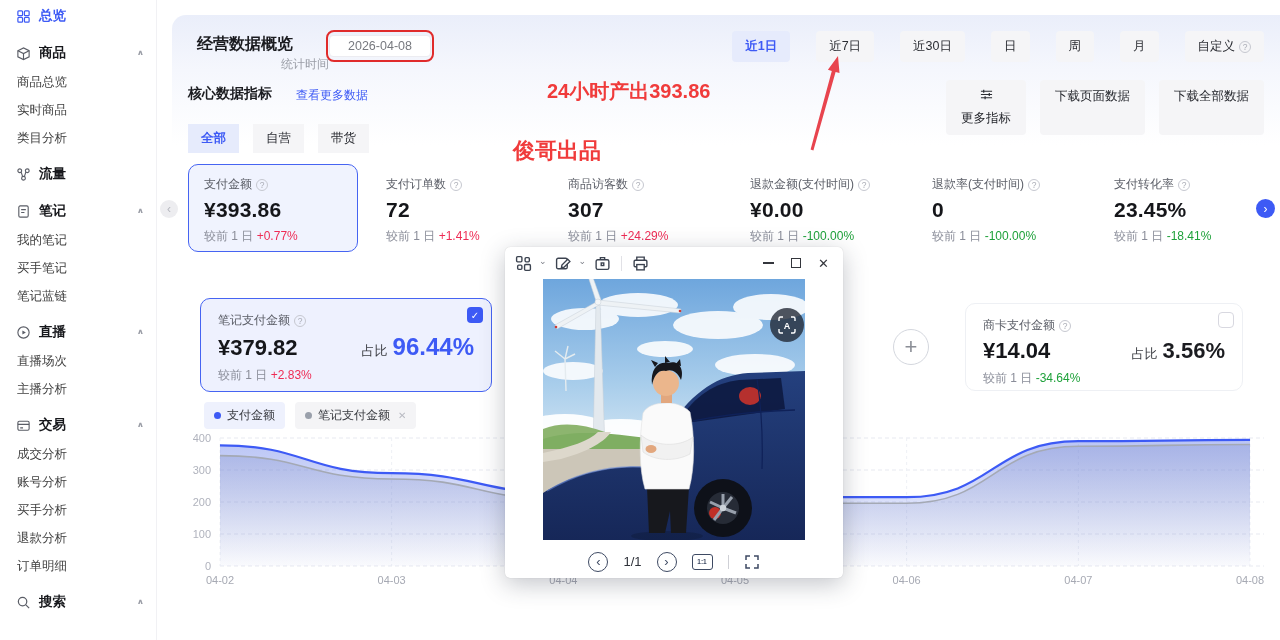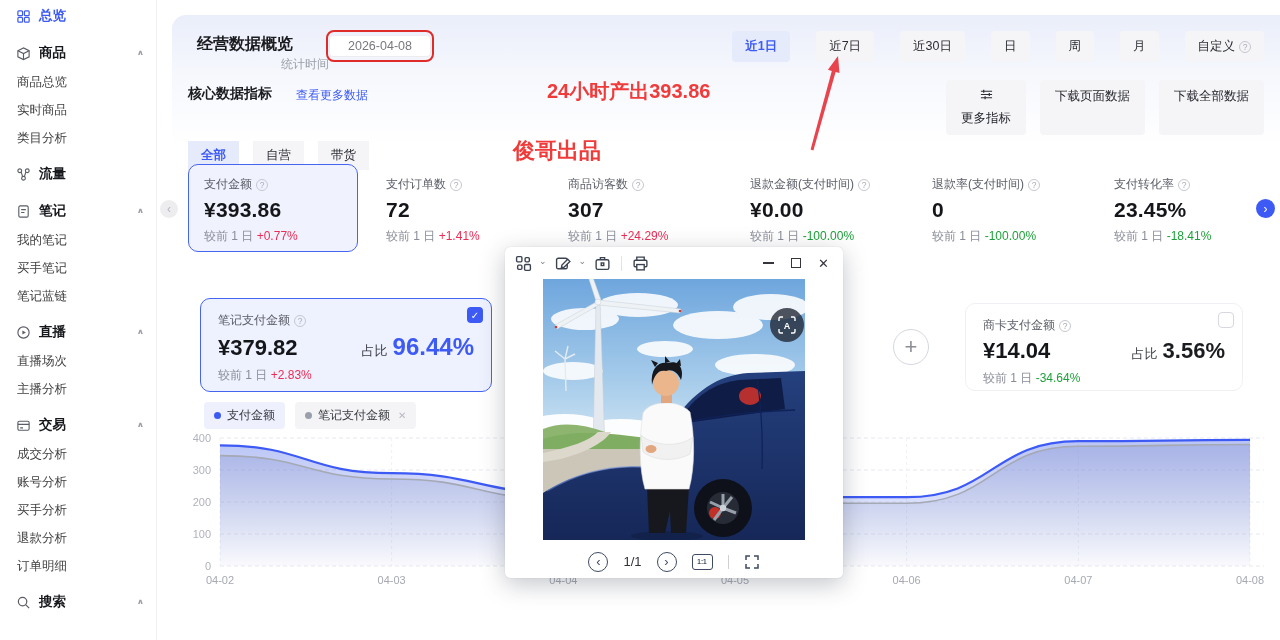--- a/index.html
+++ b/index.html
@@ -25,21 +25,21 @@
   .red-box { position:absolute; left:326px; top:30px; width:108px; height:32px; border:2.5px solid #E02B2B; border-radius:8px; display:flex; align-items:center; justify-content:center; z-index:60; }
   .date-btn { background:#fff; border:1px solid #ececf1; border-radius:4px; padding:3px 18px; font-size:12.5px; color:#77797f; cursor:pointer; font-family:inherit; }
   #range-tabs { position:absolute; top:31px; right:16px; display:flex; gap:26px; }
   .rtab { background:#f5f5f7; border:none; border-radius:4px; padding:7px 13px; font-size:12.5px; color:#2b2d33; cursor:pointer; font-family:inherit; display:inline-flex; align-items:center; gap:4px; }
   .rtab.sel { background:#e6ebfc; color:#3D5AF5; font-weight:bold; }
   .core-title { position:absolute; left:188px; top:85px; font-size:14px; font-weight:bold; color:#1b1c20; }
   .view-more { position:absolute; left:296px; top:87px; font-size:12px; color:#3D5AF5; cursor:pointer; }
   .right-btns { position:absolute; top:80px; right:16px; display:flex; gap:14px; }
   .gbtn { background:#f5f5f7; border:none; border-radius:4px; padding:8px 15px; font-size:12.5px; color:#26282e; cursor:pointer; font-family:inherit; display:inline-flex; align-items:center; gap:6px;flex-direction:column; }
   #filter-tabs { position:absolute; left:188px; top:124px; display:flex; gap:14px; }
-  .ftab { background:#f5f5f7; border:none; border-radius:0; padding:6px 13px; font-size:12.5px; color:#2b2d33; cursor:pointer; font-family:inherit;margin-top:17px; }
+  .ftab { background:#f5f5f7; border:none; border-radius:0; padding:6px 13px; font-size:12.5px; color:#2b2d33; cursor:pointer; font-family:inherit; }
   .ftab.sel { background:#e6ebfc; color:#3D5AF5; font-weight:bold; }
 
   
   #metric-cards { position:absolute; left:188px; top:164px; width:1080px; display:flex; gap:12px; }
   .mcard { flex:1; height:88px; border-radius:10px; background:#fff; border:1.5px solid transparent; padding:11px 15px; cursor:pointer; }
   .mcard.sel { background:#f0f3fe; border-color:#4664f2; }
   .mlab { display:flex; align-items:center; gap:4px; font-size:12px; color:#5d6069; white-space:nowrap; }
   .mval { font-size:21px; font-weight:bold; color:#15161a; margin-top:5px; letter-spacing:.2px; }
   .mcmp { font-size:12px; color:#8a8d99; margin-top:6px; white-space:nowrap; }
   .chg.up { color:#EE2C55; } .chg.down { color:#1EA13A; }

